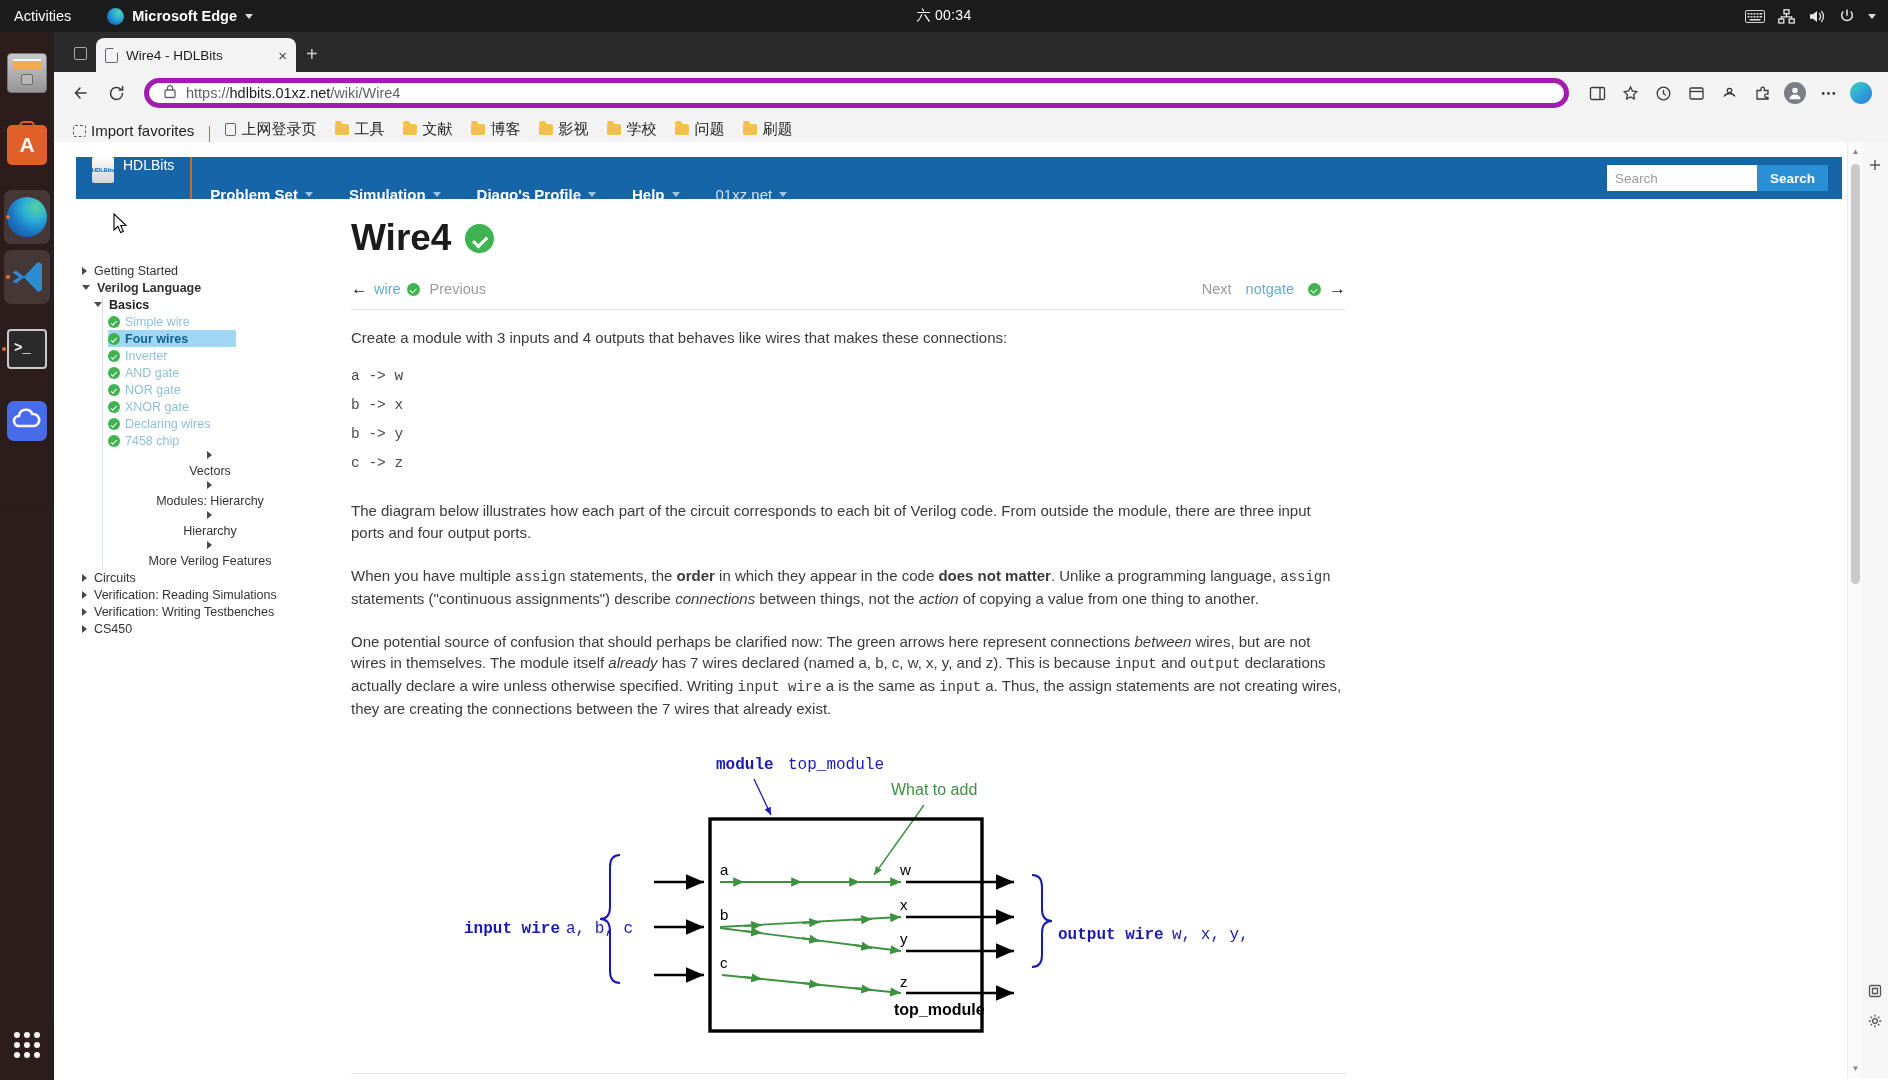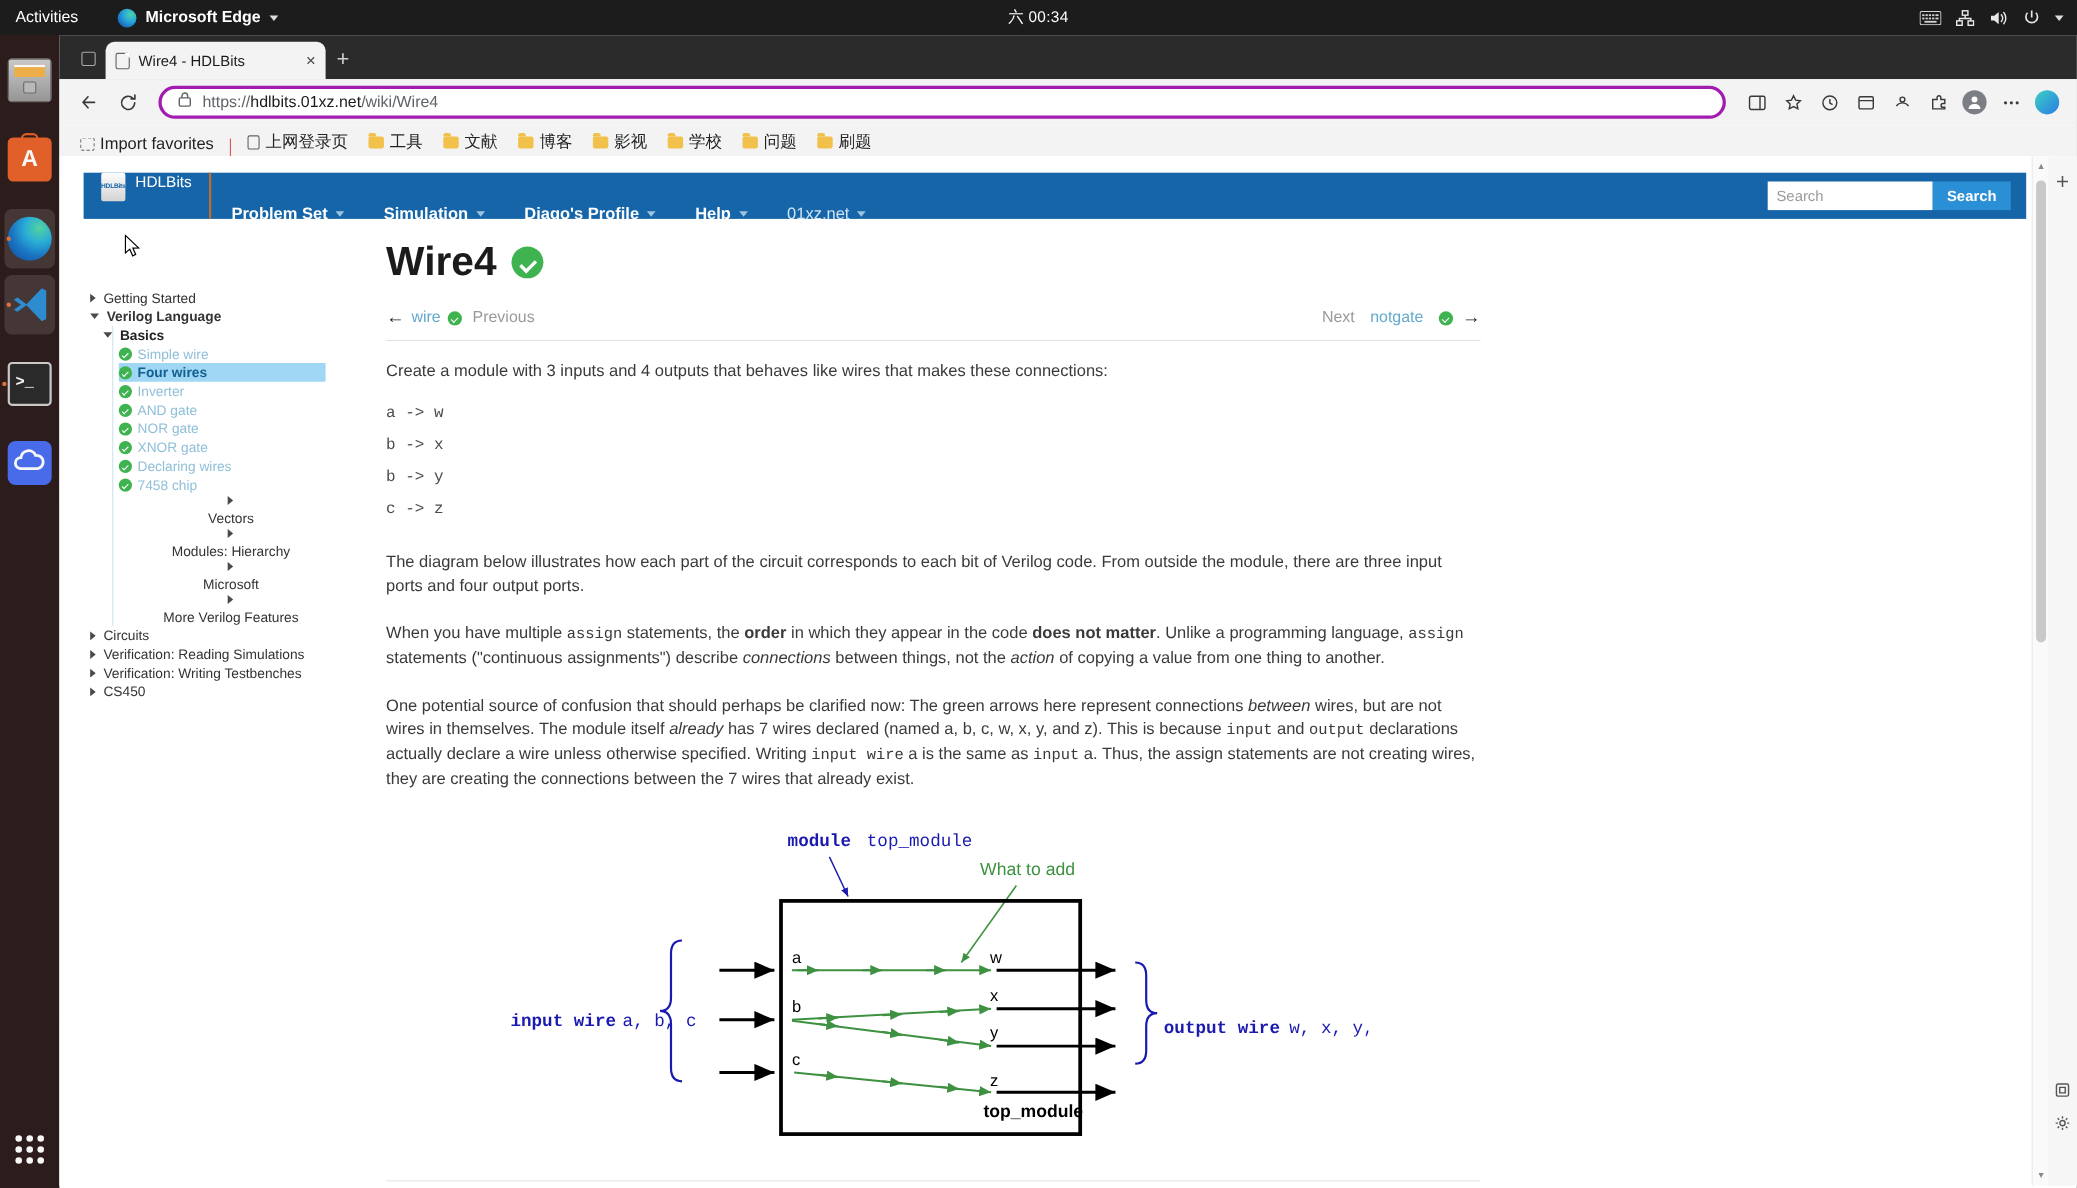--- a/index.html
+++ b/index.html
@@ -81,21 +81,21 @@
   .tab .doc-ic{width:13px;height:15px;border:1.4px solid #5f6368;border-radius:2px;flex:none;position:relative;}
   .tab .doc-ic::after{content:"";position:absolute;right:-1px;top:-1px;border-width:0 5px 5px 0;border-style:solid;border-color:transparent #fff transparent transparent;}
   .tab-title{flex:1;white-space:nowrap;overflow:hidden;}
   .tab-x{font-size:15px;color:#444;line-height:1;}
   .newtab{color:#cfcfcf;font-size:20px;margin:0 0 6px 10px;}
 
   .toolbar { height:42px; background:#f3f3f3; display:flex; align-items:center; padding:0 12px; gap:5px;}
   .tb-btn { width:30px;height:30px;display:flex;align-items:center;justify-content:center;border-radius:5px;color:#393939;}
   .omnibox {
     flex:1; height:30px; background:#fff; border-radius:15px; display:flex; align-items:center;
-    gap:9px; padding:0 14px; margin:0 8px; border:3px solid #a21caf;
+    gap:9px; padding:0 14px; margin:0 8px; border:5px solid #a21caf;
   }
   .omnibox .url { font-size:14.5px; color:#5f6368; white-space:nowrap;}
   .omnibox .url b{color:#1b1b1b;font-weight:400;}
   .tb-right { display:flex; align-items:center; gap:3px;}
   .avatar{width:22px;height:22px;border-radius:50%;background:#7b7f85;display:flex;align-items:center;justify-content:center;}
   .copilot{width:22px;height:22px;border-radius:50%;background:linear-gradient(135deg,#3ad1c4,#2b7be4);}
 
   .bookmarks { height:28px; background:#f3f3f3; display:flex; align-items:flex-end; padding:0 12px; gap:5px; font-size:15px; color:#232323;}
   .bm { display:flex; align-items:center; gap:5px; padding:3px 7px; border-radius:4px; white-space:nowrap;}
   .folder-ic{width:14px;height:11px;background:#f2c14b;border-radius:2px;position:relative;flex:none;}
@@ -132,21 +132,21 @@
   .tw.open{border-left:4px solid transparent;border-right:4px solid transparent;border-top:5px solid #4a4a4a;border-bottom:none;}
   .lvl0{margin-left:6px;color:#333;}
   .lvl1{margin-left:18px;color:#222;font-weight:700;}
   .lvl1n{margin-left:18px;color:#333;font-weight:400;flex-direction:column;}
   .lvl2{margin-left:32px;}
   .chk{width:12px;height:12px;border-radius:50%;background:#3eb34f;flex:none;position:relative;}
   .chk::after{content:"";position:absolute;left:3px;top:5.2px;width:5px;height:2.4px;border-left:1.6px solid #fff;border-bottom:1.6px solid #fff;transform:rotate(-45deg);}
   .leaf-link{color:#8fbfd8;}
   .tree-row.sel{background:#9fd7f5;}
   .tree-row.sel .leaf-link{color:#12608f;font-weight:700;}
-  .tree-row.sel{width:188px;padding-left:0;border-radius:1px;}
+  .tree-row.sel{width:128px;padding-left:0;border-radius:1px;}
   .tree-indent{position:relative;}
   .tree-indent::before{content:"";position:absolute;left:26px;top:0;bottom:0;width:1px;background:#cfe3ee;}
 
   .content{flex:1;padding-left:25px;max-width:1020px;}
   .pg-title{display:flex;align-items:center;gap:14px;font-size:37px;font-weight:700;color:#1b1b1b;}
   .chk-big{width:29px;height:29px;border-radius:50%;background:#3eb34f;position:relative;flex:none;}
   .chk-big::after{content:"";position:absolute;left:8px;top:12px;width:11px;height:5.5px;border-left:3.2px solid #fff;border-bottom:3.2px solid #fff;transform:rotate(-45deg);}
   .navlinks{margin-top:20px;display:flex;align-items:center;border-bottom:1px solid #e4e4e4;padding-bottom:10px;font-size:14.5px;}
   .arrow{font-size:17px;color:#1b1b1b;}
   .lnk{color:#64aacc;margin:0 6px;}
@@ -491,21 +491,21 @@
             <div class="tree-row lvl1n">
               <span class="tw"></span>
               <span>Vectors</span>
             </div>
             <div class="tree-row lvl1n">
               <span class="tw"></span>
               <span>Modules: Hierarchy</span>
             </div>
             <div class="tree-row lvl1n">
               <span class="tw"></span>
-              <span>Microsoft</span>
+              <span>Hierarchy</span>
             </div>
             <div class="tree-row lvl1n">
               <span class="tw"></span>
               <span>More Verilog Features</span>
             </div>
           </div>
 
           <div class="tree-row lvl0">
             <span class="tw"></span>
             <span>Circuits</span>

